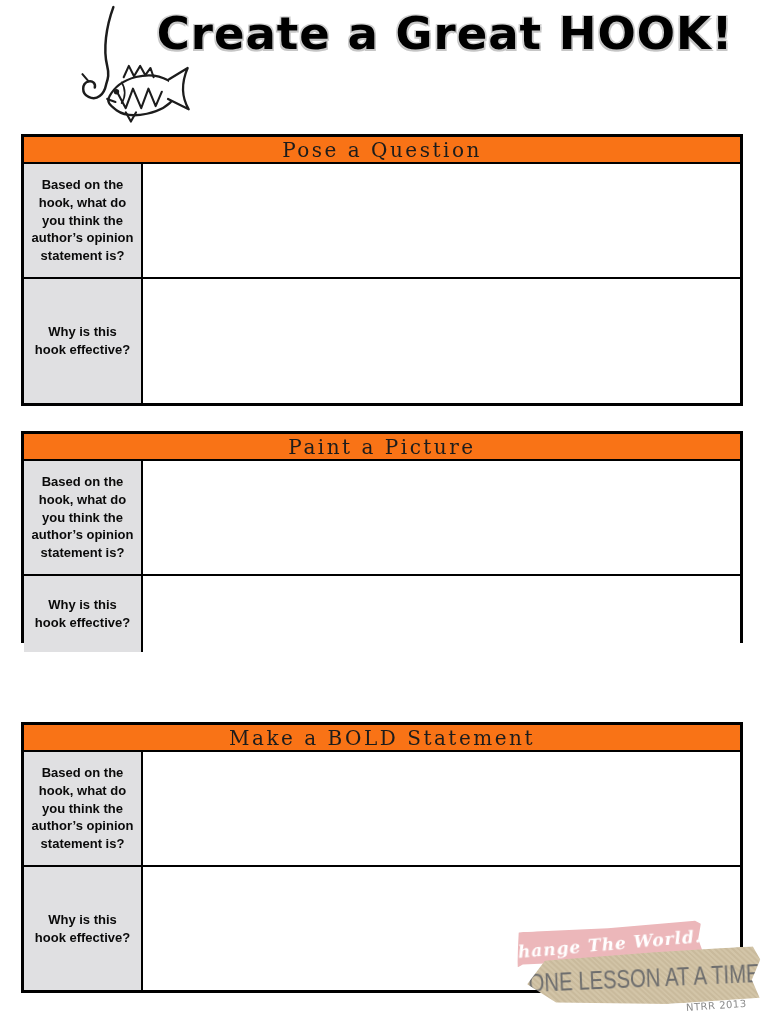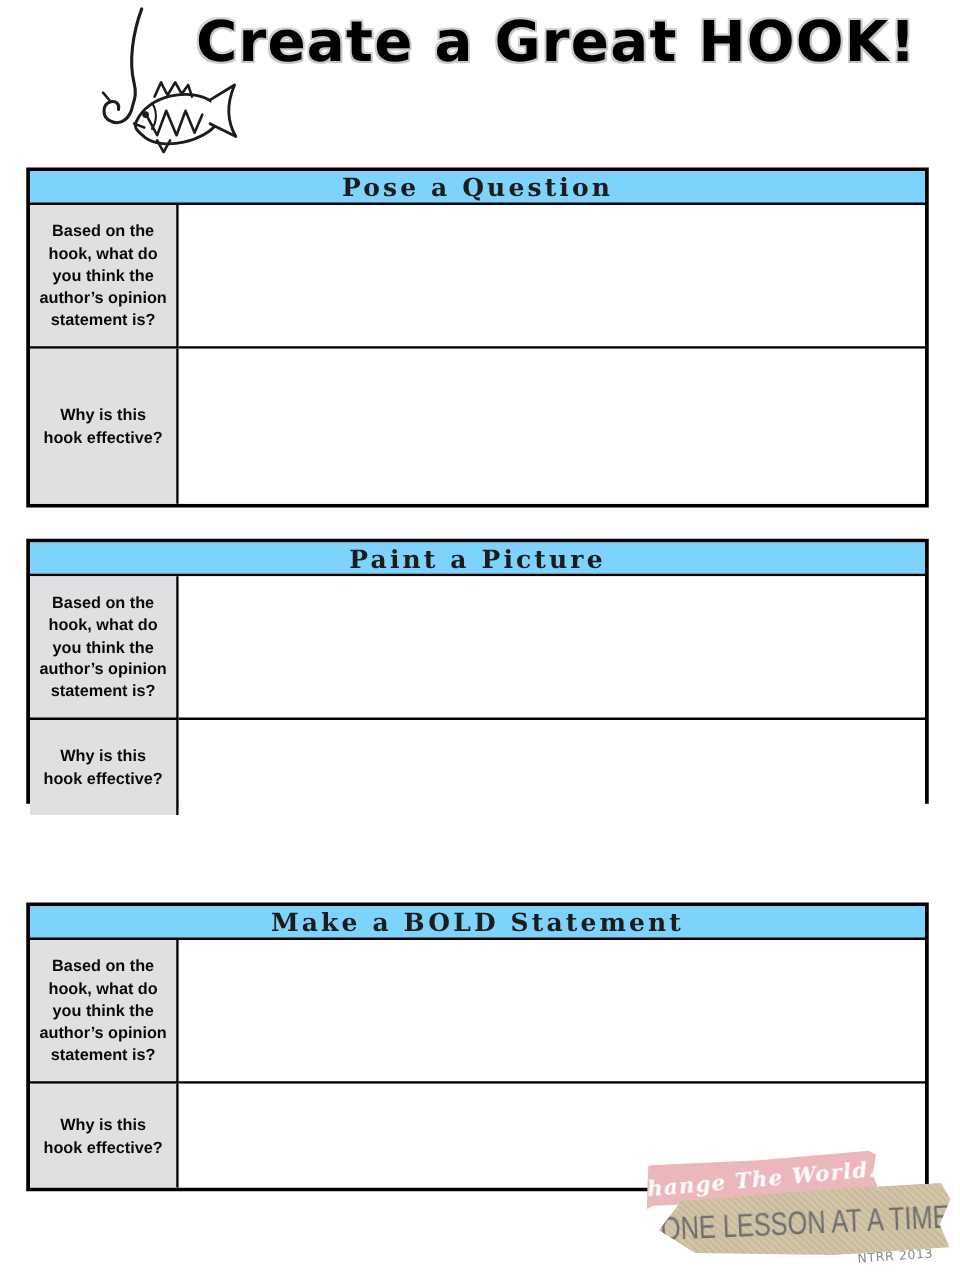--- a/index.html
+++ b/index.html
@@ -22,26 +22,26 @@
   }
 
   
   .tbl {
     position:absolute; left:21px; width:722px;
     border:3px solid #000; background:#fff;
     display:grid; grid-template-columns:119px 1fr; grid-template-rows:27px 115px 1fr;
   }
   .tbl-1 { top:134px; height:272px; }
   .tbl-2 { top:431px; height:212px; }
-  .tbl-3 { top:722px; height:231px; }
+  .tbl-3 { top:722px; height:271px; }
   .tbl-header {
-    grid-column:1 / 3; background:#7dd3fc; border-bottom:2.5px solid #000;
+    grid-column:1 / 3; background:#f97316; border-bottom:2.5px solid #000;
     display:flex; align-items:center; justify-content:center;
     font-family:"DejaVu Serif", serif; font-size:20px; letter-spacing:2.5px;
-    color:#1c1c1c; font-weight:700;
+    color:#1c1c1c; font-weight:400;
   }
   .lbl {
     background:#e0e0e2; border-right:2.5px solid #000;
     display:flex; align-items:center; justify-content:center;
     text-align:center; padding:20px 7px;
     font-weight:700; font-size:13px; line-height:1.38; color:#0a0a0a;
     font-family:"Liberation Sans", sans-serif;
   }
   .row1 { border-bottom:2.5px solid #000; }
   .ans { background:#ffffff; }

